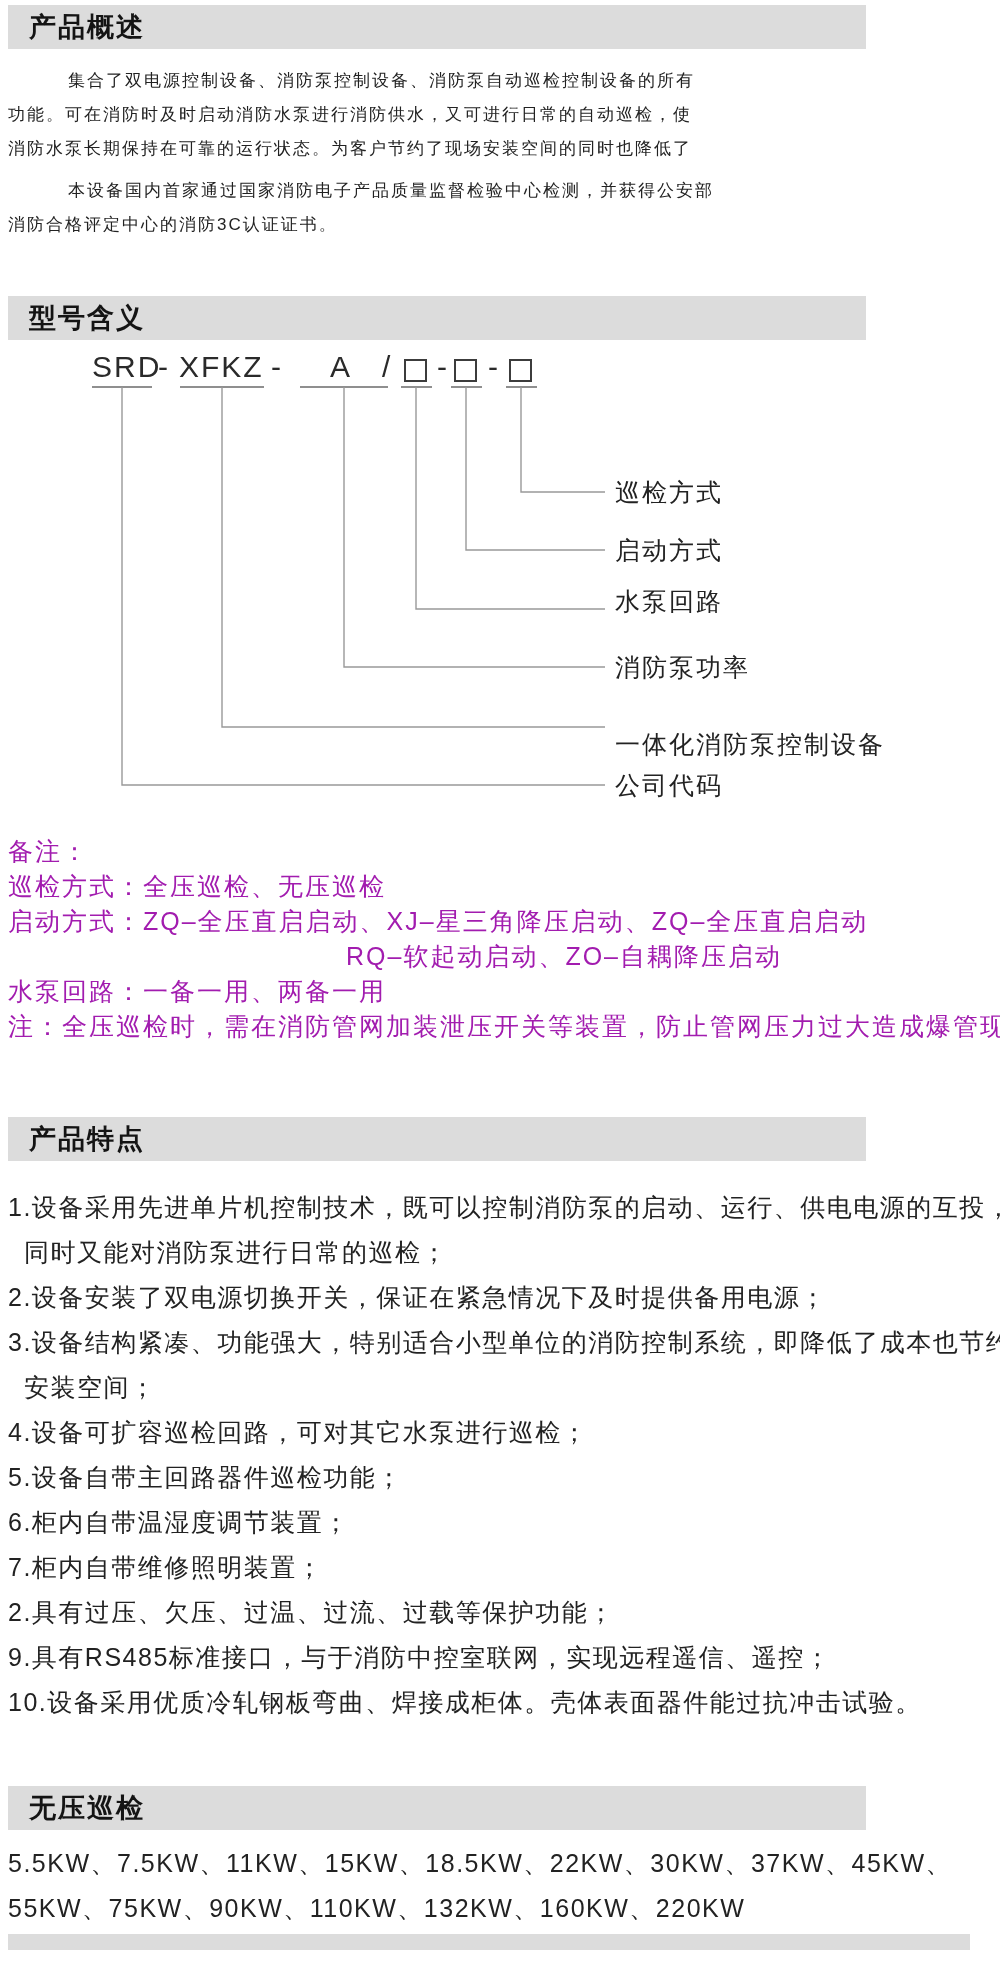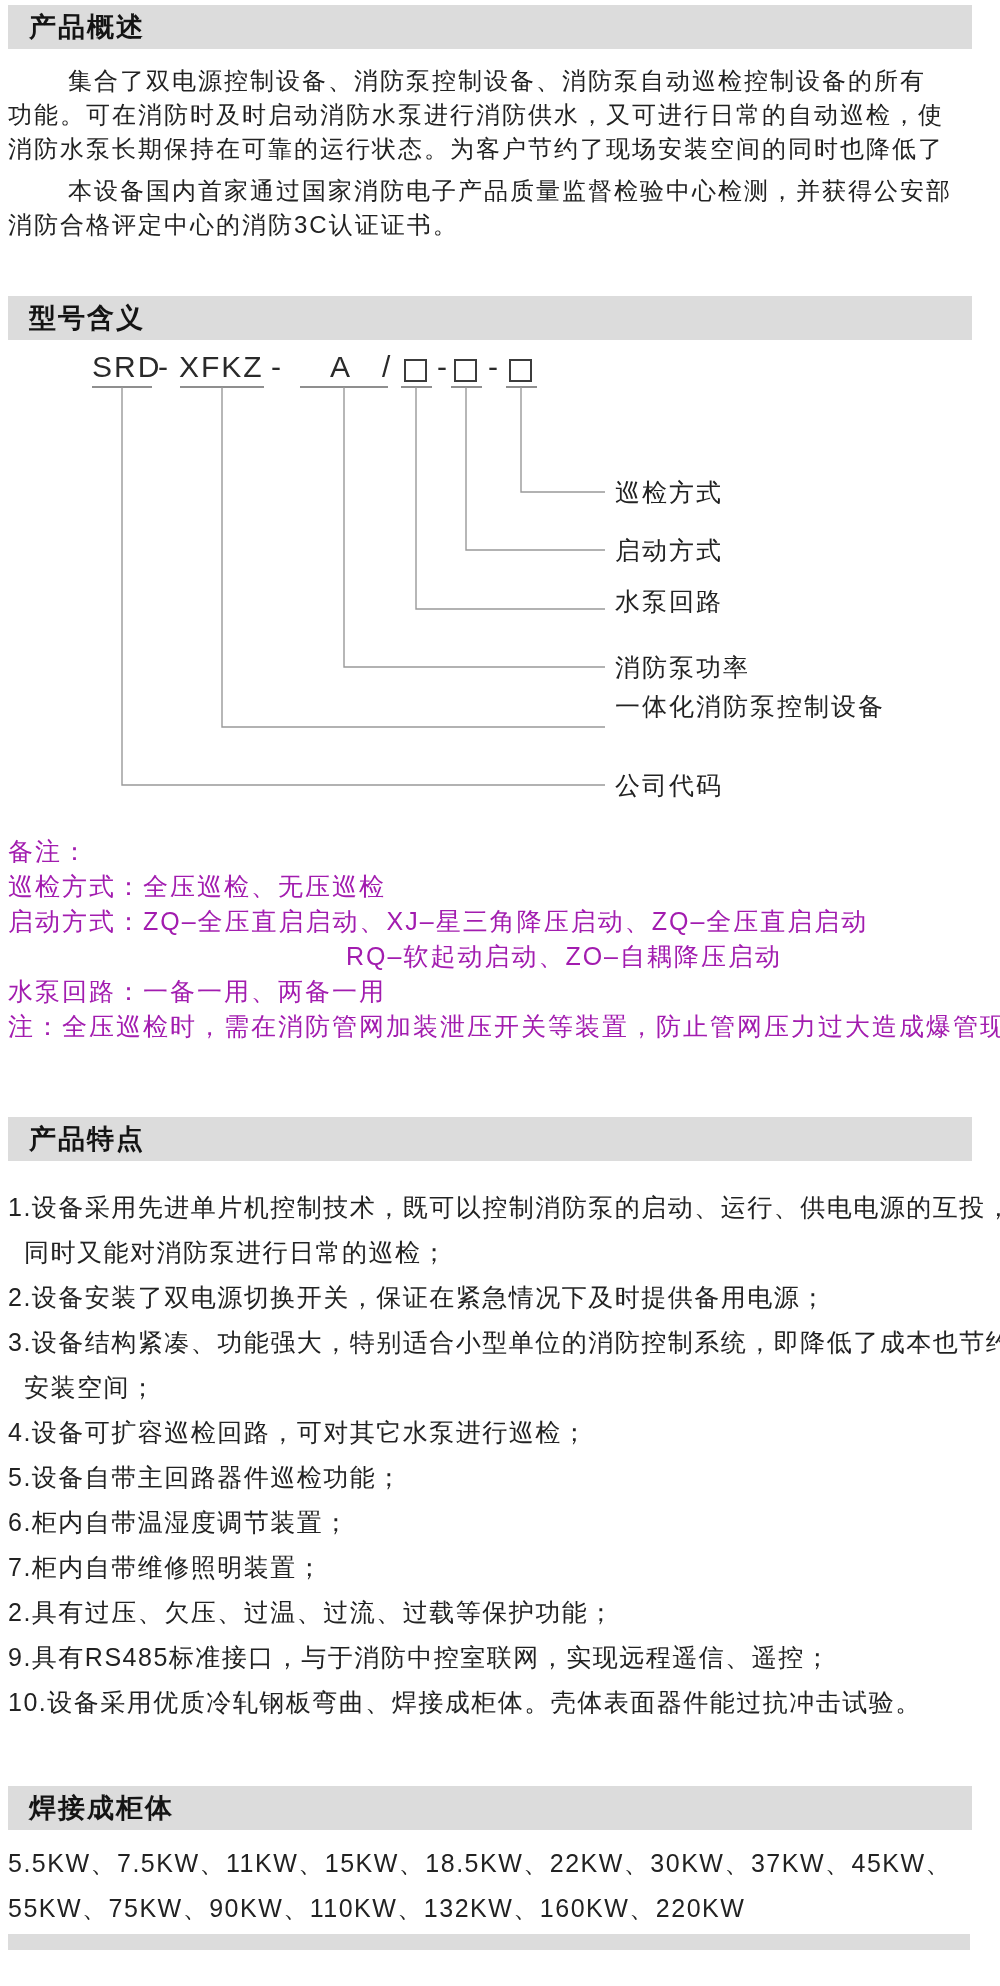--- a/index.html
+++ b/index.html
@@ -3,37 +3,37 @@
 <meta charset="utf-8">
 <style>
   * { margin:0; padding:0; box-sizing:border-box; }
   html,body { background:#ffffff; }
   body {
     width:1000px; height:1986px; overflow:hidden; position:relative;
     font-family:"Liberation Sans","DejaVu Sans",sans-serif;
     color:#1e1e1e;
   }
   .banner {
-    margin-left:8px; width:964px; height:44px;
+    margin-left:8px; width:858px; height:44px;
     background:#dcdcdc;
     display:flex; align-items:center;
     padding-left:21px;
   }
   .banner-title {
     font-size:27px; font-weight:bold; color:#141414;
     letter-spacing:2px;
   }
   .banner-1 { margin-top:5px; }
   .banner-2 { margin-top:54px; }
   .banner-3 { margin-top:73px; }
   .banner-4 { margin-top:61px; }
 
   .textblock { margin-left:8px; margin-right:12px; }
   .pline {
-    font-size:24px; line-height:34px; letter-spacing:2px;
+    font-size:17px; line-height:34px; letter-spacing:2px;
     white-space:nowrap; color:#222;
   }
   .para-1 { margin-top:15px; }
   .para-2 { margin-top:8px; }
   .pline.indent { padding-left:60px; }
 
   
   .diagram { position:relative; height:470px; width:860px; }
   .diagram-svg { position:absolute; left:0; top:0; }
   .ul { stroke:#8f8f8f; stroke-width:2; fill:none; }
@@ -120,21 +120,21 @@
     <span class="pbox" style="left:404px"></span>
     <span class="seg" style="left:437px">-</span>
     <span class="pbox" style="left:454px"></span>
     <span class="seg" style="left:488px">-</span>
     <span class="pbox" style="left:509px"></span>
 
     <div class="dlabel" style="top:135px">巡检方式</div>
     <div class="dlabel" style="top:193px">启动方式</div>
     <div class="dlabel" style="top:244px">水泵回路</div>
     <div class="dlabel" style="top:310px">消防泵功率</div>
-    <div class="dlabel" style="top:349px">一体化消防泵控制设备</div>
+    <div class="dlabel" style="top:387px">一体化消防泵控制设备</div>
     <div class="dlabel" style="top:428px">公司代码</div>
   </div>
 
   <div class="textblock notes">
     <div class="nline">备注：</div>
     <div class="nline">巡检方式：全压巡检、无压巡检</div>
     <div class="nline">启动方式：ZQ–全压直启启动、XJ–星三角降压启动、ZQ–全压直启启动</div>
     <div class="nline cont">RQ–软起动启动、ZO–自耦降压启动</div>
     <div class="nline">水泵回路：一备一用、两备一用</div>
     <div class="nline">注：全压巡检时，需在消防管网加装泄压开关等装置，防止管网压力过大造成爆管现象。</div>
@@ -153,21 +153,21 @@
     <div class="fline">4.设备可扩容巡检回路，可对其它水泵进行巡检；</div>
     <div class="fline">5.设备自带主回路器件巡检功能；</div>
     <div class="fline">6.柜内自带温湿度调节装置；</div>
     <div class="fline">7.柜内自带维修照明装置；</div>
     <div class="fline">2.具有过压、欠压、过温、过流、过载等保护功能；</div>
     <div class="fline">9.具有RS485标准接口，与于消防中控室联网，实现远程遥信、遥控；</div>
     <div class="fline">10.设备采用优质冷轧钢板弯曲、焊接成柜体。壳体表面器件能过抗冲击试验。</div>
   </div>
 
   <div class="banner banner-4">
-    <span class="banner-title">焊接成柜体</span>
+    <span class="banner-title">无压巡检</span>
   </div>
 
   <div class="textblock specs">
     <div class="sline">5.5KW、7.5KW、11KW、15KW、18.5KW、22KW、30KW、37KW、45KW、</div>
     <div class="sline">55KW、75KW、90KW、110KW、132KW、160KW、220KW</div>
   </div>
 
   <div class="footer-bar"></div>
 
 </div>

